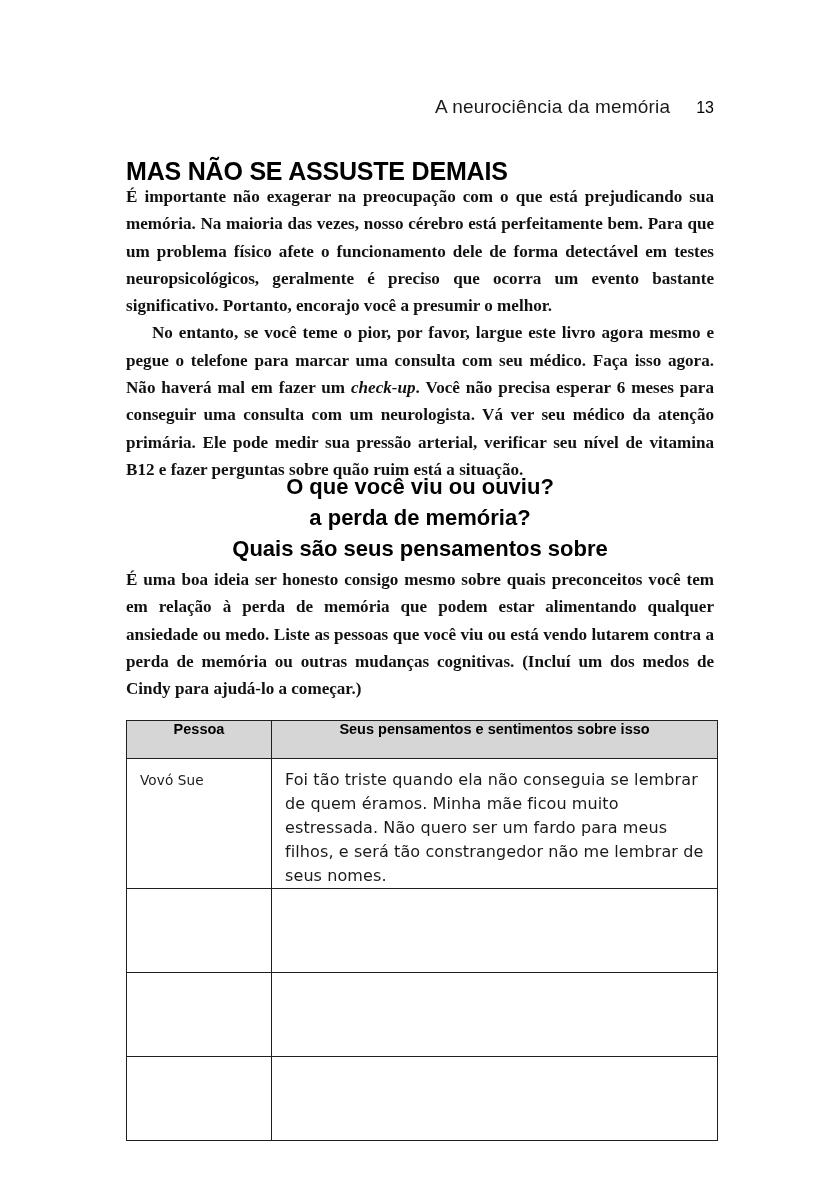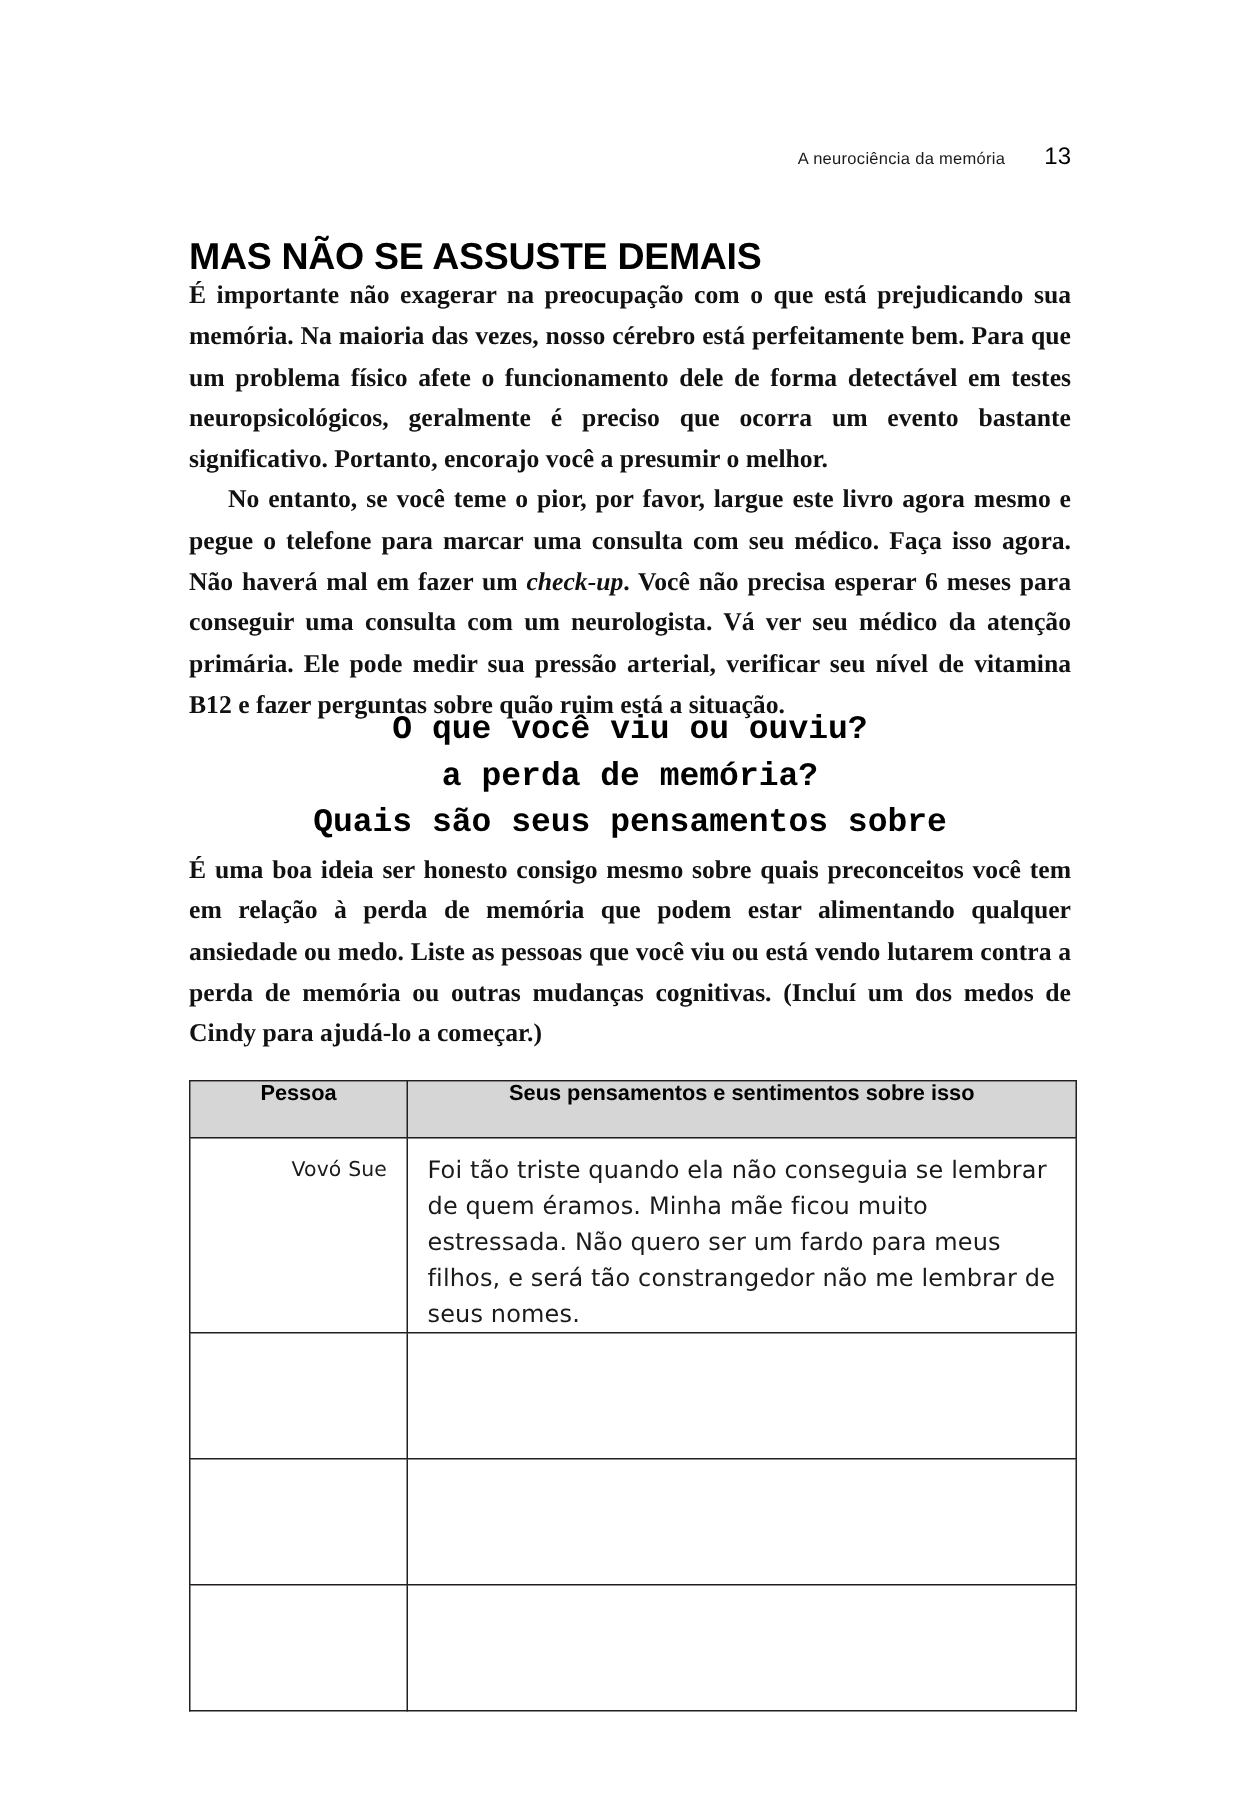--- a/index.html
+++ b/index.html
@@ -31,21 +31,21 @@
     left: 126px;
     top: 96px;
     width: 588px;
     display: flex;
     align-items: baseline;
     justify-content: flex-end;
     gap: 26px;
     font-family: "Liberation Sans", sans-serif;
   }
   .running-head .rh-title {
-    font-size: 11px;
+    font-size: 19px;
     letter-spacing: 0.2px;
     color: #1a1a1a;
   }
   .running-head .rh-page {
     font-size: 16px;
     font-weight: normal;
     color: #000000;
     text-align: right;
   }
 
@@ -85,21 +85,21 @@
 
   em { font-style: italic; }
 
   
   .sub-heading {
     position: absolute;
     left: 126px;
     top: 471px;
     width: 588px;
     text-align: center;
-    font-family: Liberation Mono, monospace;
+    font-family: Liberation Sans, sans-serif;
     font-weight: bold;
     font-size: 22px;
     line-height: 31px;
     color: #000000;
   }
 
   
   .worksheet {
     position: absolute;
     left: 126px;
@@ -129,21 +129,21 @@
   .worksheet tbody td {
     padding: 9px 13px 0 13px;
   }
   .hand {
     font-family: "DejaVu Sans", sans-serif;
     font-size: 16px;
     line-height: 24px;
     color: #1a1a1a;
     letter-spacing: 0.1px;
   }
-  .hand.small { font-size: 13.6px; text-align: right; }
+  .hand.small { font-size: 13.6px; }
 </style>
 </head>
 <body>
 
 <div class="page">
 
   <div class="running-head">
     <span class="rh-title">A neurociência da memória</span>
     <span class="rh-page">13</span>
   </div>

